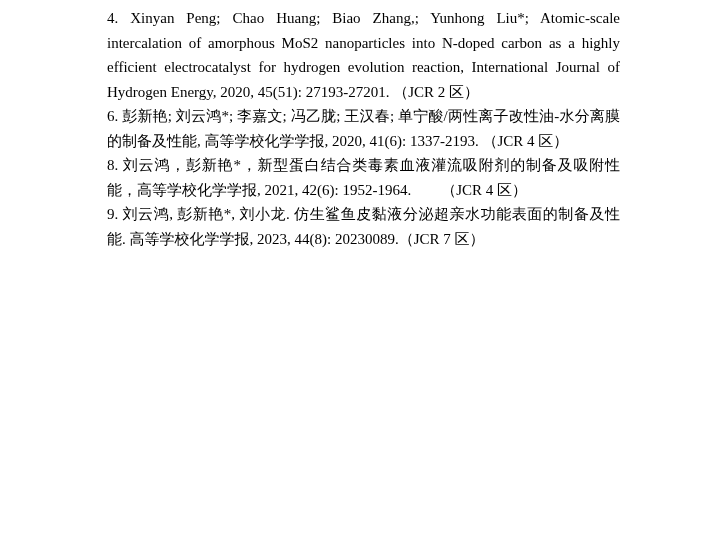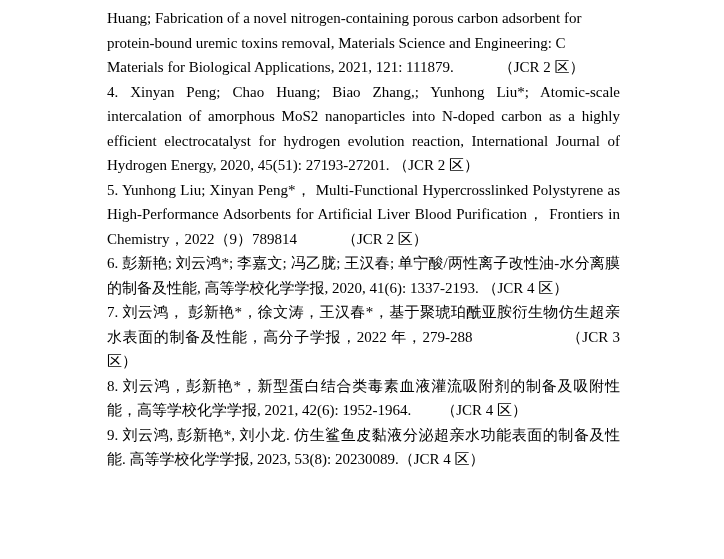--- a/index.html
+++ b/index.html
@@ -39,21 +39,18 @@
   }
   p.pub-entry.first {
     text-align: left;
   }
 </style>
 </head>
 <body>
 
 <div class="doc-page">
   <div class="pub-list">
-    <p class="pub-entry first">Huang; Fabrication of a novel nitrogen-containing porous carbon adsorbent for protein-bound uremic toxins removal, Materials Science and Engineering: C Materials for Biological Applications, 2021, 121: 111879.　　　（JCR 2 区）</p>
     <p class="pub-entry">4. Xinyan Peng; Chao Huang; Biao Zhang,; Yunhong Liu*; Atomic-scale intercalation of amorphous MoS2 nanoparticles into N-doped carbon as a highly efficient electrocatalyst for hydrogen evolution reaction, International Journal of Hydrogen Energy, 2020, 45(51): 27193-27201. （JCR 2 区）</p>
-    <p class="pub-entry">5. Yunhong Liu; Xinyan Peng*， Multi-Functional Hypercrosslinked Polystyrene as High-Performance Adsorbents for Artificial Liver Blood Purification， Frontiers in Chemistry，2022（9）789814　　　（JCR 2 区）</p>
     <p class="pub-entry">6. 彭新艳; 刘云鸿*; 李嘉文; 冯乙胧; 王汉春; 单宁酸/两性离子改性油-水分离膜的制备及性能, 高等学校化学学报, 2020, 41(6): 1337-2193. （JCR 4 区）</p>
-    <p class="pub-entry">7. 刘云鸿， 彭新艳*，徐文涛，王汉春*，基于聚琥珀酰亚胺衍生物仿生超亲水表面的制备及性能，高分子学报，2022 年，279-288　　　　　　（JCR 3 区）</p>
     <p class="pub-entry">8. 刘云鸿，彭新艳*，新型蛋白结合类毒素血液灌流吸附剂的制备及吸附性能，高等学校化学学报, 2021, 42(6): 1952-1964.　　（JCR 4 区）</p>
-    <p class="pub-entry">9. 刘云鸿, 彭新艳*, 刘小龙. 仿生鲨鱼皮黏液分泌超亲水功能表面的制备及性能. 高等学校化学学报, 2023, 53(8): 20230089.（JCR 4 区）</p>
+    <p class="pub-entry">9. 刘云鸿, 彭新艳*, 刘小龙. 仿生鲨鱼皮黏液分泌超亲水功能表面的制备及性能. 高等学校化学学报, 2023, 44(8): 20230089.（JCR 7 区）</p>
   </div>
 </div>
 
 </body></html>

